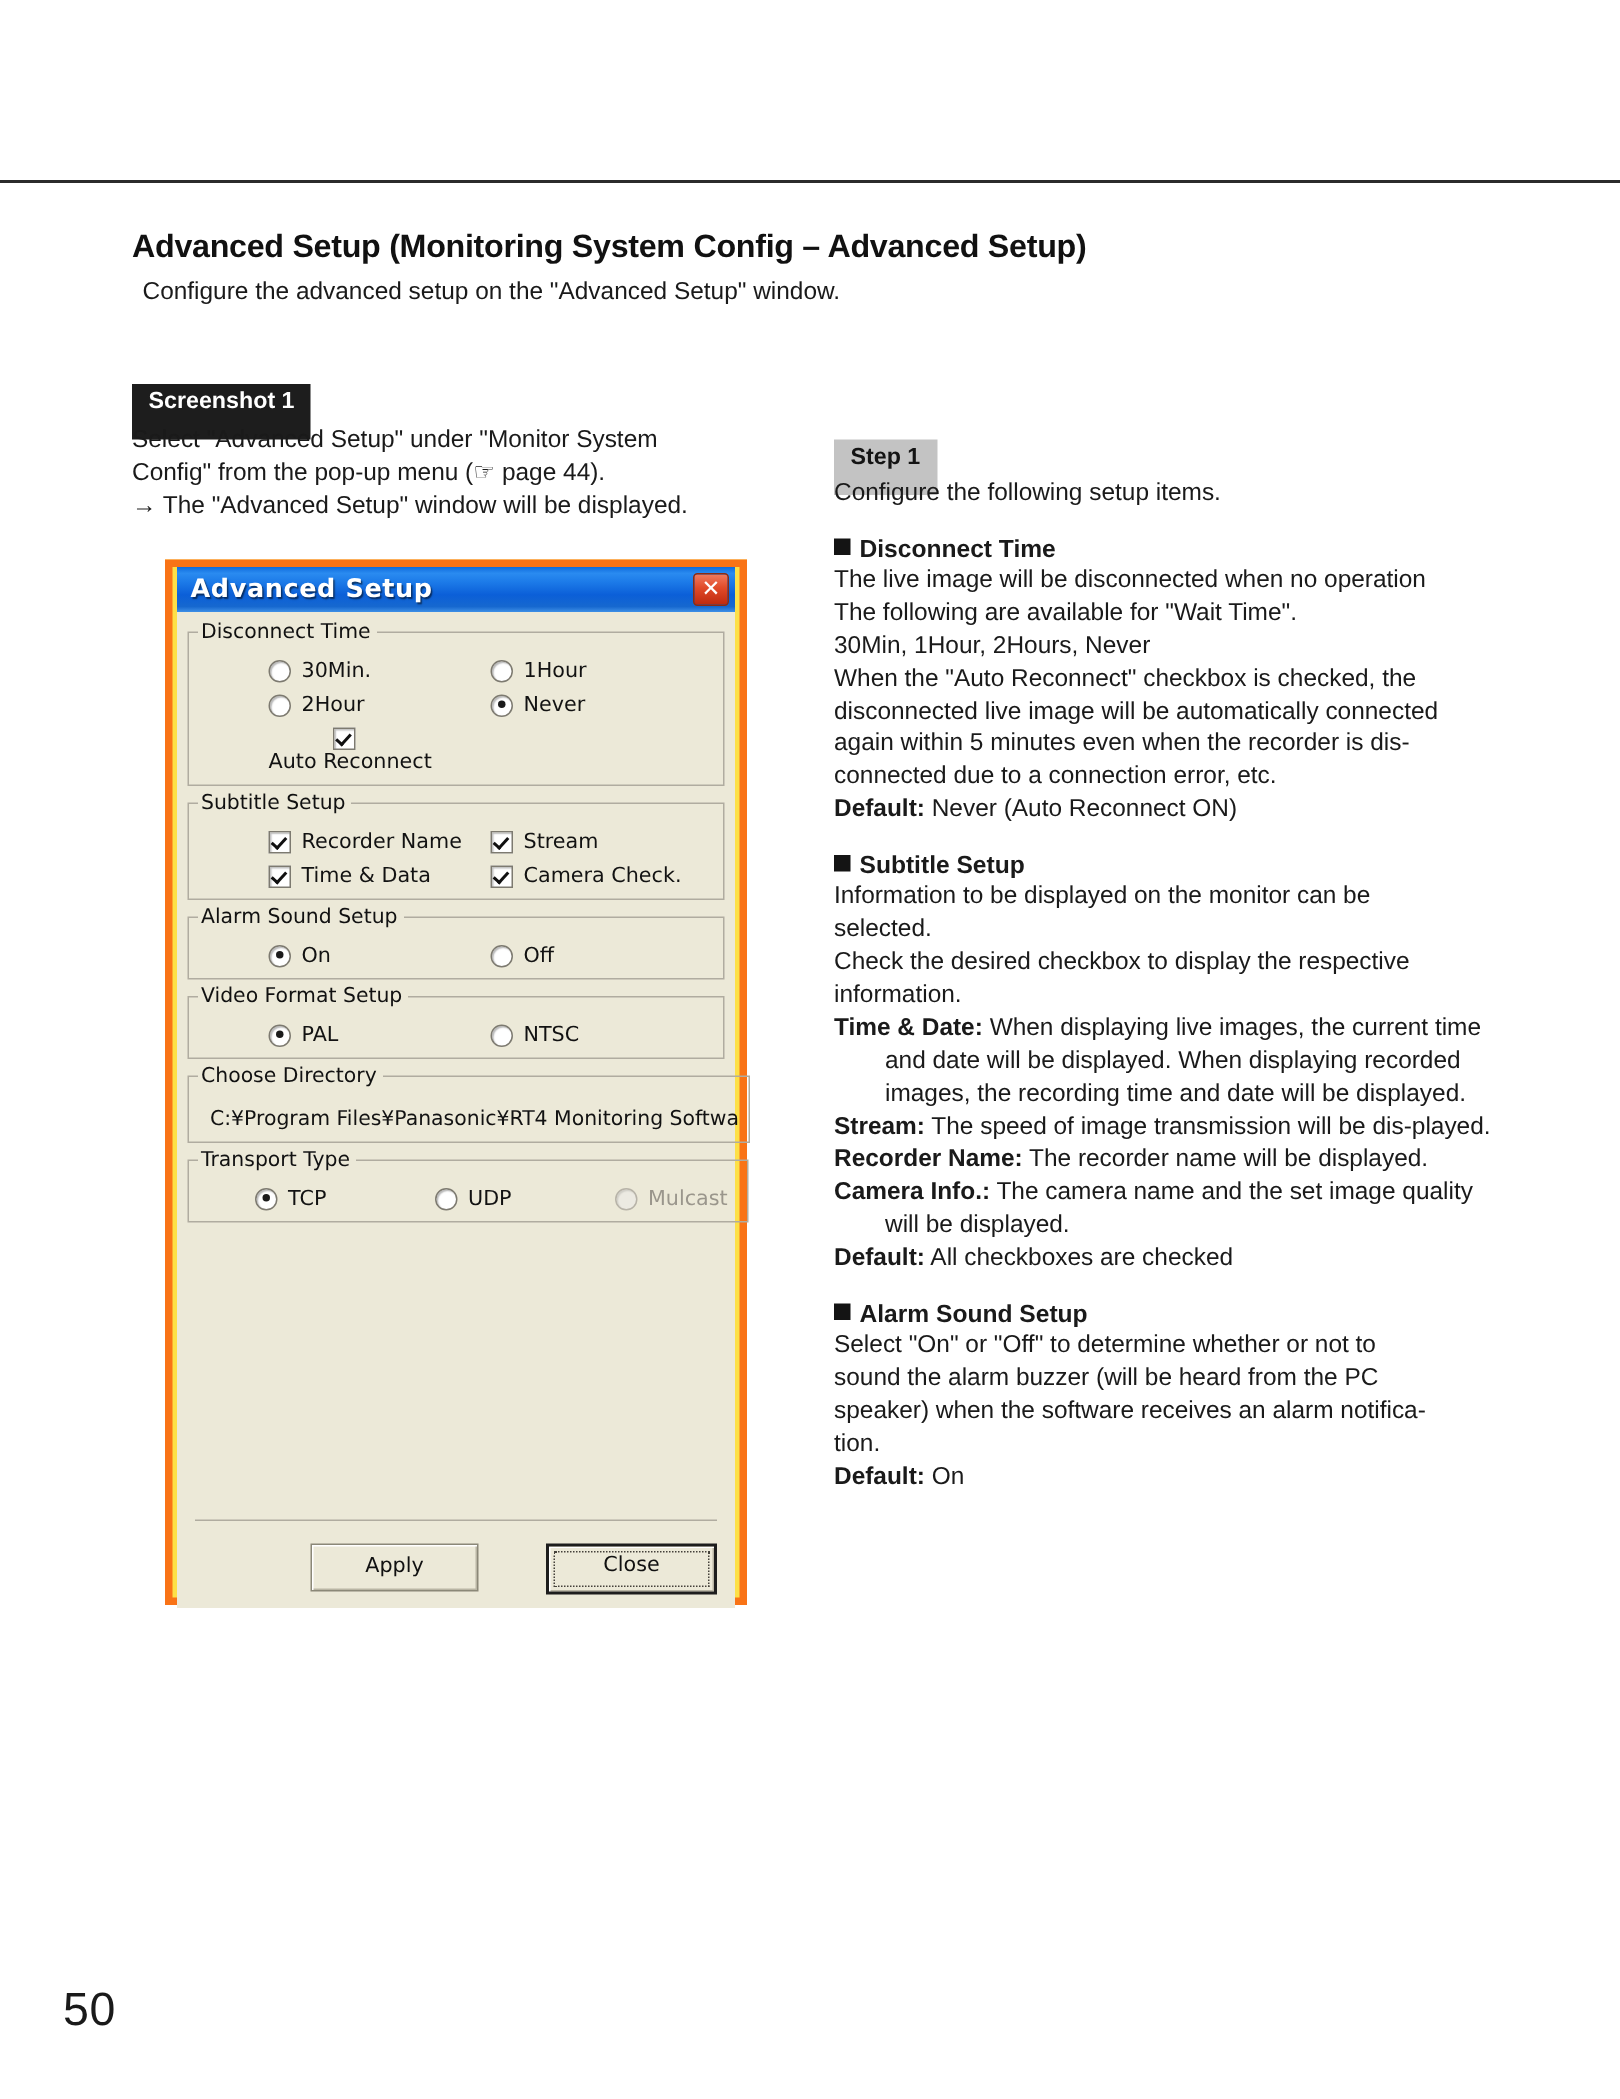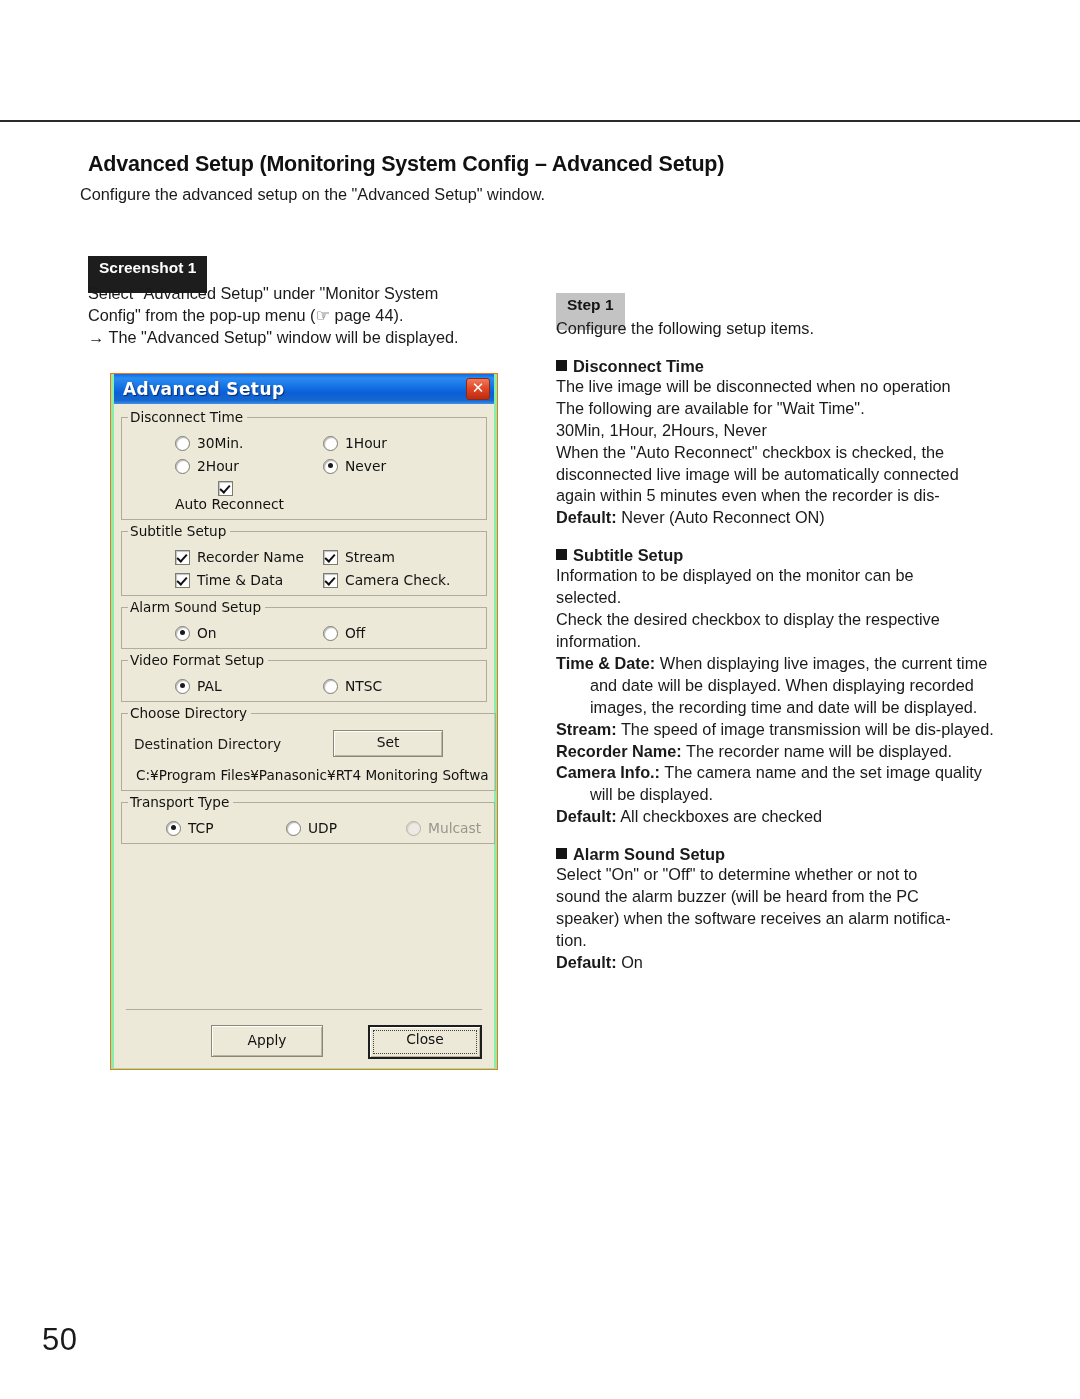--- a/index.html
+++ b/index.html
@@ -40,21 +40,21 @@
     left: 88px;
     top: 152px;
     width: 900px;
     font-size: 21.5px;
     font-weight: bold;
     letter-spacing: -0.2px;
     color: #111;
   }
   .page-intro {
     position: absolute;
-    left: 80px;
+    left: 95px;
     top: 185px;
     width: 880px;
     font-size: 16.3px;
     color: #1a1a1a;
   }
 
   
   .badge {
     display: inline-block;
     padding: 3px 11px 16px 11px;
@@ -124,22 +124,22 @@
   }
   .lbl { font-weight: bold; }
 
   
   .dialog {
     position: absolute;
     left: 110px;
     top: 373px;
     width: 388px;
     height: 697px;
-    background: #86efac;
-    border: 1px solid #f97316;
+    background: #fde047;
+    border: 5px solid #f97316;
     box-sizing: border-box;
     padding: 0 3px 3px 3px;
     font-family: "DejaVu Sans", sans-serif;
   }
   .titlebar {
     height: 30px;
     background: linear-gradient(to bottom,
         #0f6bdd 0%, #2a8bf0 14%, #1c7ae8 34%,
         #0b5fd8 62%, #1668cf 88%, #3e8fe6 100%);
     display: flex;
@@ -340,20 +340,21 @@
 
   <div class="sec-head">
     <span class="sq"></span><span>Disconnect Time</span>
   </div>
   <div class="para">The live image will be disconnected when no operation</div>
   <div class="para">The following are available for "Wait Time".</div>
   <div class="para">30Min, 1Hour, 2Hours, Never</div>
   <div class="para">When the "Auto Reconnect" checkbox is checked, the</div>
   <div class="para">disconnected live image will be automatically connected</div>
   <div class="para">again within 5 minutes even when the recorder is dis-</div>
+  <div class="para">connected due to a connection error, etc.</div>
   <div class="para">
     <span class="lbl">Default:</span>
     <span>Never (Auto Reconnect ON)</span>
   </div>
 
   <div class="gap"></div>
 
   <div class="sec-head">
     <span class="sq"></span><span>Subtitle Setup</span>
   </div>
@@ -484,24 +485,20 @@
         </div>
         <div class="cell c2">
           <span class="radio"></span>
           <span>NTSC</span>
         </div>
       </div>
     </fieldset>
 
     <fieldset class="group">
       <legend>Choose Directory</legend>
-      <div class="dir-row">
-        <div class="dir-label">Destination Directory</div>
-        <div class="xp-btn set-btn">Set</div>
-      </div>
       <div class="path-box">C:¥Program Files¥Panasonic¥RT4 Monitoring Softwa</div>
     </fieldset>
 
     <fieldset class="group">
       <legend>Transport Type</legend>
       <div class="row">
         <div class="cell c3">
           <span class="radio on"></span>
           <span>TCP</span>
         </div>

